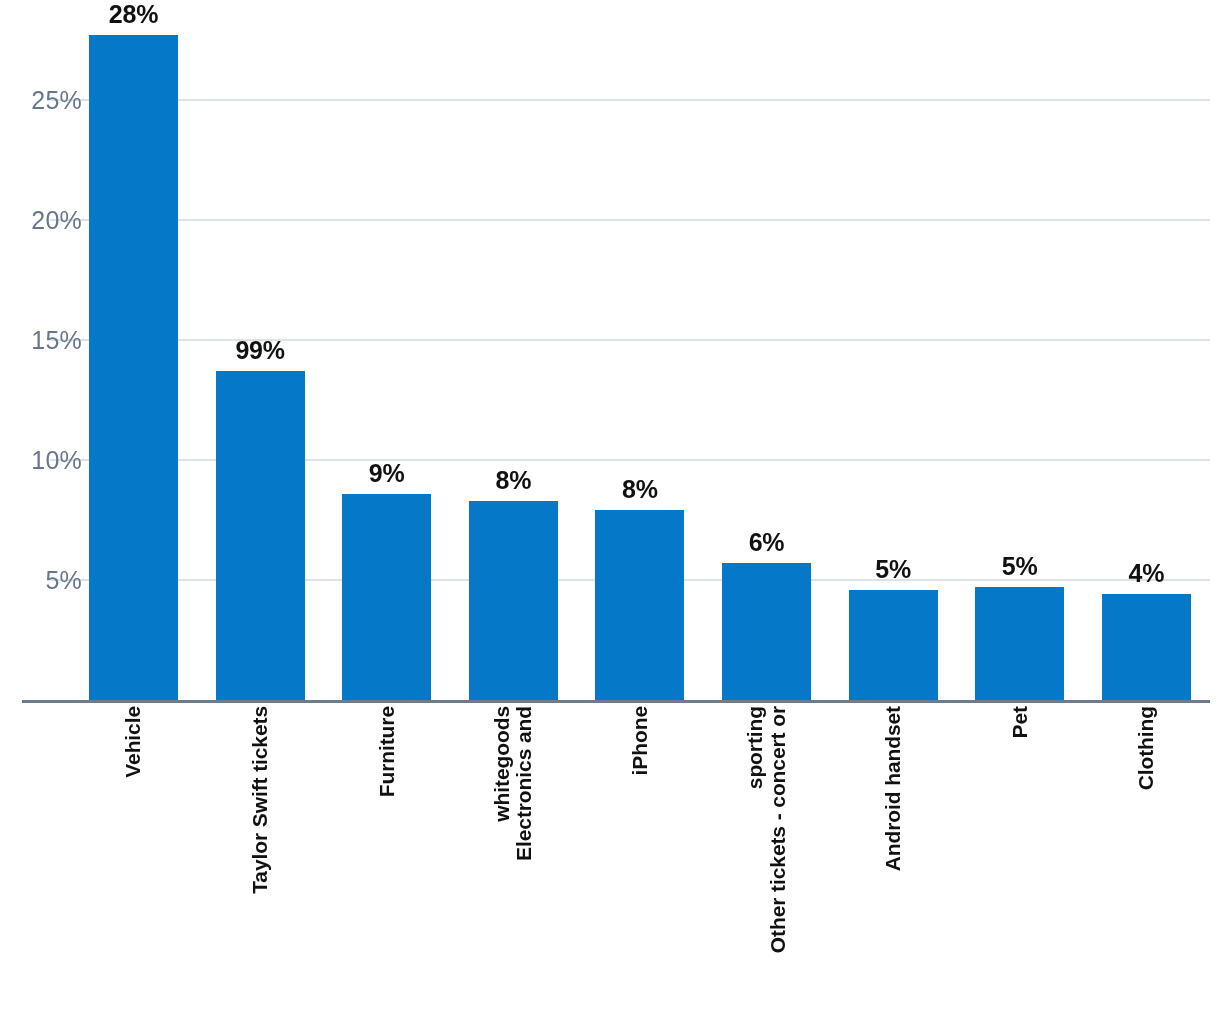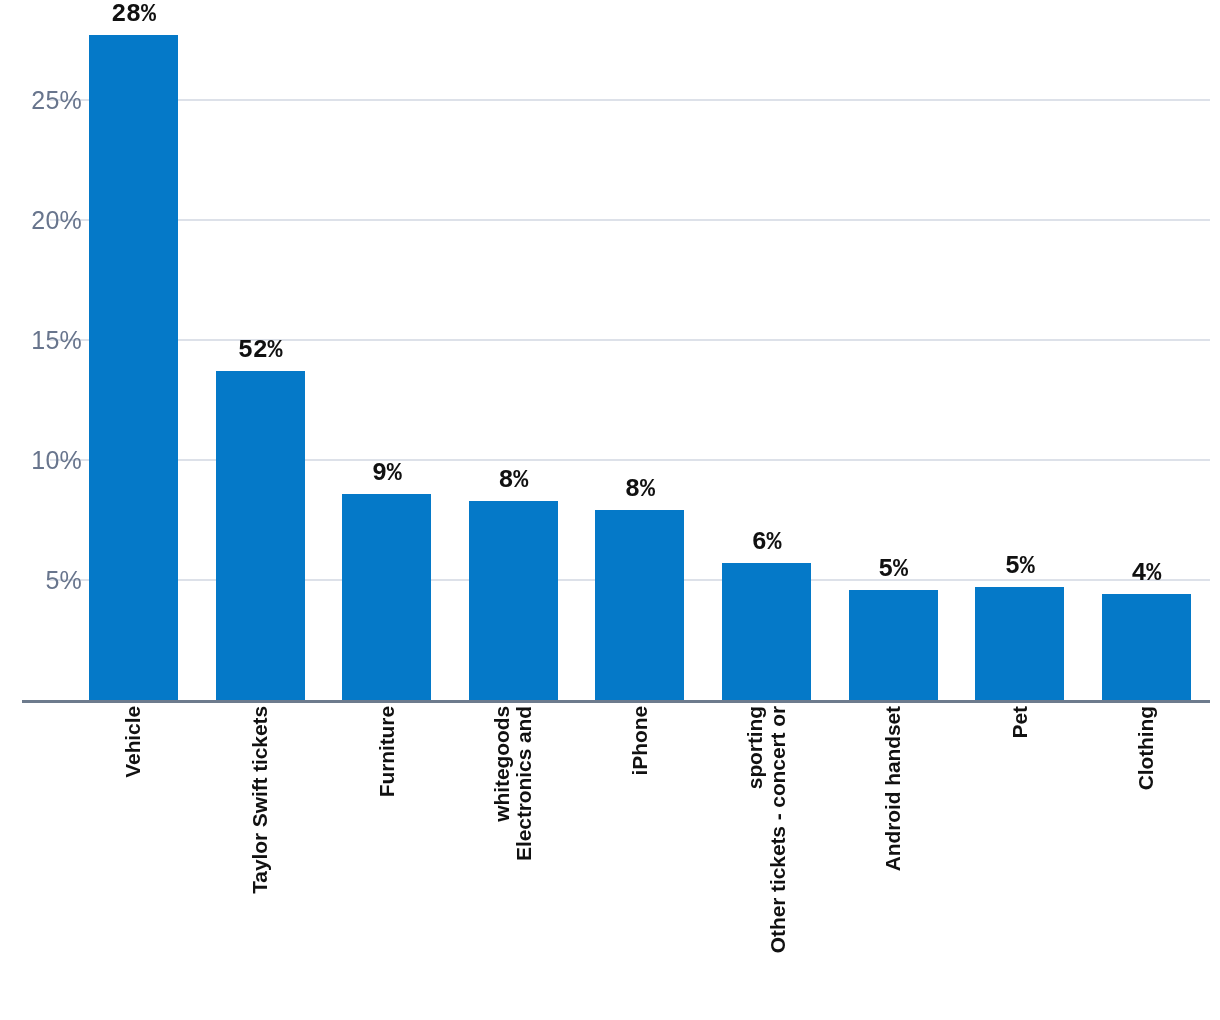--- a/index.html
+++ b/index.html
@@ -71,21 +71,20 @@
     top: 700px;
   }
 
   
   .bars-layer {
     position: absolute;
     left: 0;
     top: 0;
     width: 1036px;
     height: 702px;
-    font-family: Liberation Mono, monospace;
   }
   .bar-group {
     position: absolute;
     bottom: 2px;              
     width: 89px;
   }
   .bar-rect {
     position: absolute;
     bottom: 0;
     left: 0;
@@ -169,21 +168,21 @@
     <div class="x-axis-line"></div>
   </div>
 
   <div class="bars-layer" id="bars-layer">
       <div class="bar-group" style="left: 89px;">
         <div class="bar-rect" style="height: 664.8px; background: rgb(5, 121, 200);"></div>
         <div class="bar-value" style="bottom: 670.8px;">28%</div>
       </div>
       <div class="bar-group" style="left: 215.6px;">
         <div class="bar-rect" style="height: 328.8px; background: rgb(5, 121, 200);"></div>
-        <div class="bar-value" style="bottom: 334.8px;">52%</div>
+        <div class="bar-value" style="bottom: 334.8px;">99%</div>
       </div>
       <div class="bar-group" style="left: 342.2px;">
         <div class="bar-rect" style="height: 206.4px; background: rgb(5, 121, 200);"></div>
         <div class="bar-value" style="bottom: 212.4px;">9%</div>
       </div>
       <div class="bar-group" style="left: 468.8px;">
         <div class="bar-rect" style="height: 199.2px; background: rgb(5, 121, 200);"></div>
         <div class="bar-value" style="bottom: 205.2px;">8%</div>
       </div>
       <div class="bar-group" style="left: 595.4px;">

